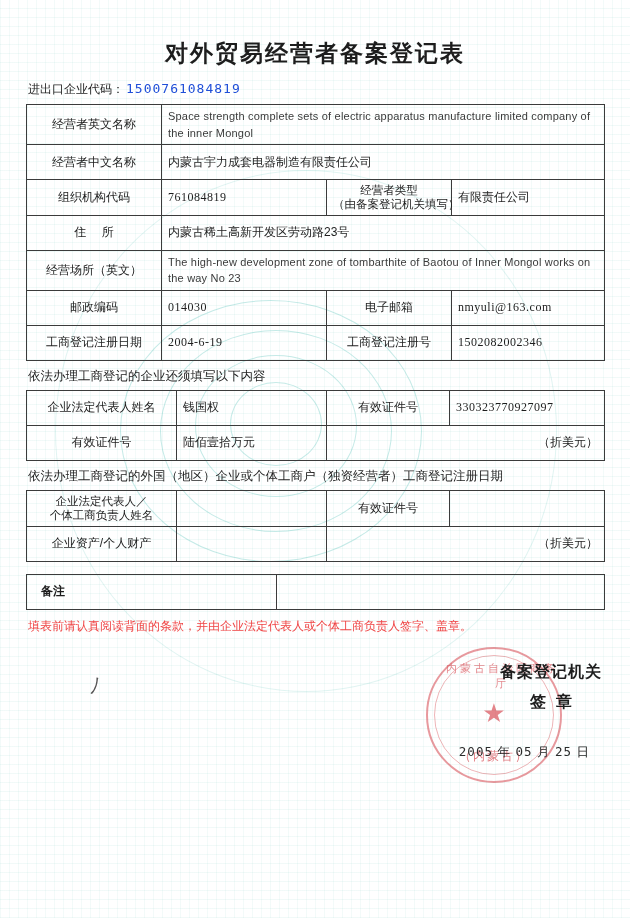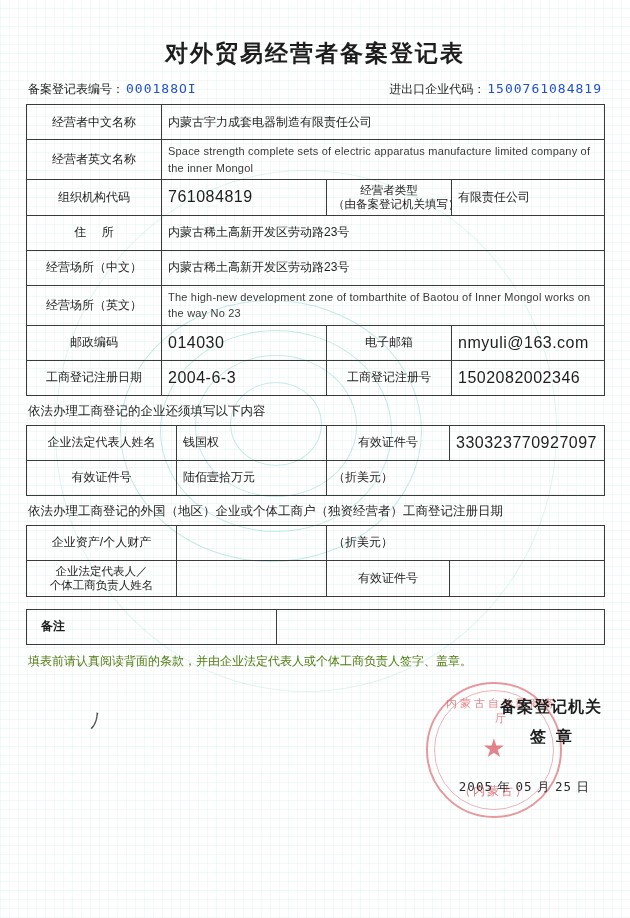--- a/index.html
+++ b/index.html
@@ -103,44 +103,45 @@
     color: #2b2b2b;
     padding-left: 8px;
   }
   td.val.en {
     font-size: 11px;
     line-height: 1.5;
     color: #3a3a3a;
     letter-spacing: 0.2px;
   }
   td.val.mono {
-    font-family: Liberation Sans, sans-serif;
-    font-size: 16px;
+    font-family: Liberation Serif, serif;
+    font-size: 12px;
     letter-spacing: 0.5px;
   }
   td.tall {
     height: 44px;
   }
   td.note-cell {
     height: 62px;
     vertical-align: top;
     font-weight: bold;
   }
   td.right-note {
+    text-align: right;
     font-size: 12px;
     padding-right: 8px;
   }
   .section-note {
     font-size: 12.5px;
     color: #1d1d1d;
     margin: 7px 0 5px 2px;
   }
   .bottom-note {
     font-size: 12px;
-    color: #4d7c0f;
+    color: #ef4444;
     margin: 8px 0 0 2px;
   }
   .sign-area {
     position: relative;
     height: 150px;
     margin-top: 4px;
   }
   .sign-block {
     position: absolute;
     right: 2px;
@@ -238,76 +239,68 @@
 <div class="bg-swirl" style="left:160px; top:330px; width:230px; height:200px;"></div>
 <div class="bg-swirl" style="left:195px; top:355px; width:160px; height:140px;"></div>
 <div class="bg-swirl" style="left:230px; top:382px; width:90px; height:82px;"></div>
 <div class="bg-swirl" style="left:55px; top:170px; width:500px; height:520px; border-color:rgba(90,195,185,0.18);"></div>
 
 <div class="page">
 
   <div class="doc-title">对外贸易经营者备案登记表</div>
 
   <div class="meta-row">
-    <div class="meta-left">
-      <span class="label">备案登记表编号：</span>
-      <span class="val-blue">000188OI</span>
-    </div>
     <div class="meta-right">
       <span class="label">进出口企业代码：</span>
       <span class="val-blue">1500761084819</span>
     </div>
   </div>
 
   <table class="form">
     <colgroup>
       <col style="width:135px">
       <col style="width:165px">
       <col style="width:125px">
       <col style="width:153px">
     </colgroup>
     <tbody>
       <tr>
+        <td class="lbl tall">经营者英文名称</td>
+        <td class="val en tall" colspan="3">Space strength complete sets of electric apparatus manufacture limited company of the inner Mongol</td>
+      </tr>
+      <tr>
         <td class="lbl">经营者中文名称</td>
         <td class="val" colspan="3">内蒙古宇力成套电器制造有限责任公司</td>
-      </tr>
-      <tr>
-        <td class="lbl tall">经营者英文名称</td>
-        <td class="val en tall" colspan="3">Space strength complete sets of electric apparatus manufacture limited company of the inner Mongol</td>
       </tr>
       <tr>
         <td class="lbl">组织机构代码</td>
         <td class="val mono">761084819</td>
         <td class="lbl small">
           <div>经营者类型</div>
           <div>（由备案登记机关填写）</div>
         </td>
         <td class="val">有限责任公司</td>
       </tr>
       <tr>
         <td class="lbl spaced">住 所</td>
         <td class="val" colspan="3">内蒙古稀土高新开发区劳动路23号</td>
       </tr>
       <tr>
-        <td class="lbl">经营场所（中文）</td>
-        <td class="val" colspan="3">内蒙古稀土高新开发区劳动路23号</td>
-      </tr>
-      <tr>
         <td class="lbl tall">经营场所（英文）</td>
         <td class="val en tall" colspan="3">The high-new development zone of tombarthite of Baotou of Inner Mongol works on the way No 23</td>
       </tr>
       <tr>
         <td class="lbl">邮政编码</td>
         <td class="val mono">014030</td>
         <td class="lbl">电子邮箱</td>
         <td class="val mono">nmyuli@163.com</td>
       </tr>
       <tr>
         <td class="lbl">工商登记注册日期</td>
-        <td class="val mono">2004-6-3</td>
+        <td class="val mono">2004-6-19</td>
         <td class="lbl">工商登记注册号</td>
         <td class="val mono">1502082002346</td>
       </tr>
     </tbody>
   </table>
 
   <div class="section-note">依法办理工商登记的企业还须填写以下内容</div>
 
   <table class="form">
     <colgroup>
@@ -335,32 +328,32 @@
 
   <table class="form">
     <colgroup>
       <col style="width:150px">
       <col style="width:150px">
       <col style="width:123px">
       <col style="width:155px">
     </colgroup>
     <tbody>
       <tr>
-        <td class="lbl">企业资产/个人财产</td>
-        <td class="val"></td>
-        <td class="val right-note" colspan="2">（折美元）</td>
-      </tr>
-      <tr>
         <td class="lbl small tall">
           <div>企业法定代表人／</div>
           <div>个体工商负责人姓名</div>
         </td>
         <td class="val tall"></td>
         <td class="lbl tall">有效证件号</td>
         <td class="val tall"></td>
+      </tr>
+      <tr>
+        <td class="lbl">企业资产/个人财产</td>
+        <td class="val"></td>
+        <td class="val right-note" colspan="2">（折美元）</td>
       </tr>
     </tbody>
   </table>
 
   <div style="height:12px"></div>
 
   <table class="form">
     <colgroup>
       <col style="width:250px">
       <col style="width:328px">

